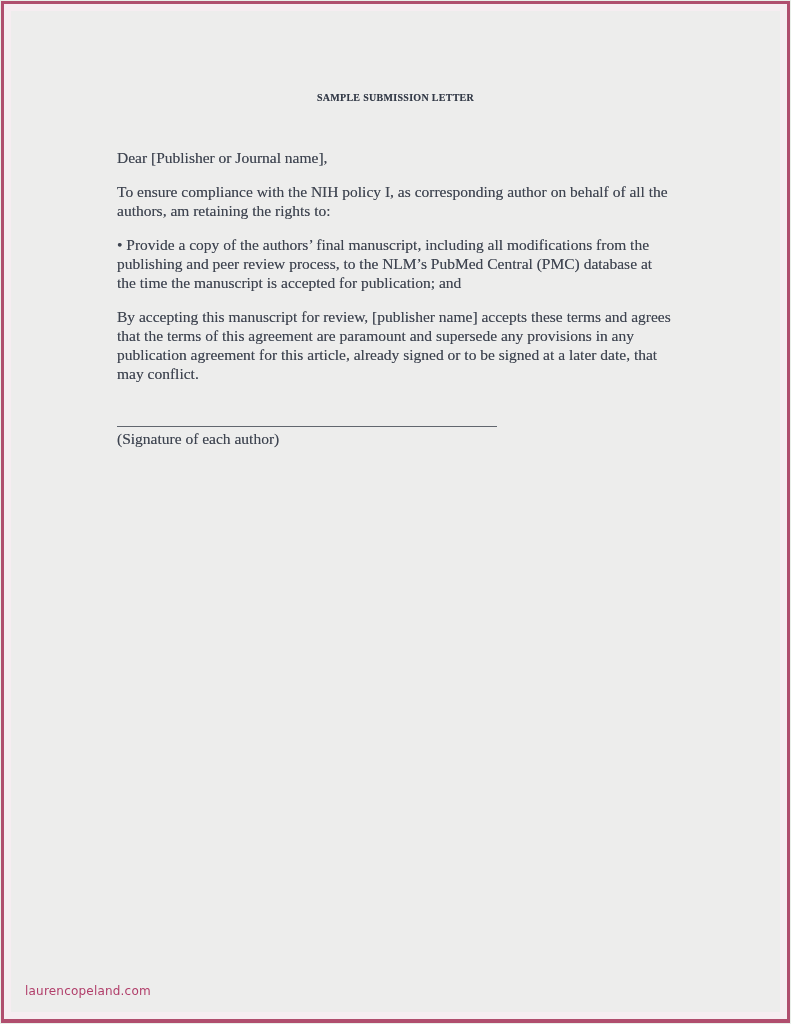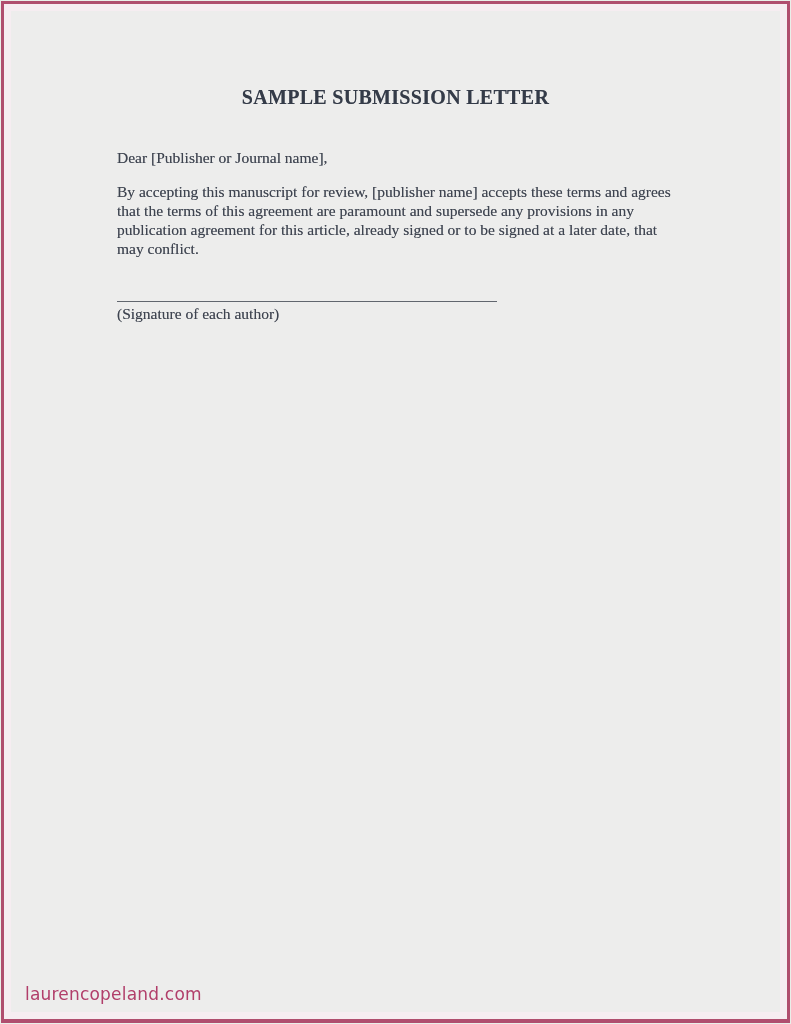--- a/index.html
+++ b/index.html
@@ -31,21 +31,21 @@
     position: absolute;
     left: 117px;
     top: 88px;
     width: 557px;
     color: #3e4450;
     font-size: 15.5px;
     line-height: 19px;
     text-shadow: 0 0 0.5px rgba(62, 68, 80, 0.55);
   }
   .title {
-    font-size: 20px;
+    font-size: 10px;
     font-weight: bold;
     text-align: center;
     letter-spacing: 0.3px;
     color: #343b48;
     margin: 0 0 41px 0;
     line-height: 19px;
   }
   .para {
     margin: 0 0 15px 0;
   }
@@ -59,38 +59,40 @@
     margin-top: 43px;
   }
   .signature-caption {
     margin: 2px 0 0 0;
   }
   .watermark {
     position: absolute;
     left: 25px;
     top: 984px;
     font-family: "DejaVu Sans", sans-serif;
-    font-size: 17px;
+    font-size: 12px;
     letter-spacing: 0.2px;
     color: #b13e6a;
   }
 </style>
 </head>
 <body>
 
 <div class="frame"></div>
 
 <div class="content">
   <h1 class="title">SAMPLE SUBMISSION LETTER</h1>
 
   <p class="para">Dear [Publisher or Journal name],</p>
 
 
 
+  <p class="para">To ensure compliance with the NIH policy I, as corresponding author on behalf of all the authors, am retaining the rights to:</p>
 
+  <p class="para">• Provide a copy of the authors’ final manuscript, including all modifications from the publishing and peer review process, to the NLM’s PubMed Central (PMC) database at the time the manuscript is accepted for publication; and</p>
 
 
   <p class="para">By accepting this manuscript for review, [publisher name] accepts these terms and agrees that the terms of this agreement are paramount and supersede any provisions in any publication agreement for this article, already signed or to be signed at a later date, that may conflict.</p>
 
   <div class="signature-line"></div>
 
   <p class="para signature-caption">(Signature of each author)</p>
 </div>
 
 <div class="watermark">laurencopeland.com</div>

